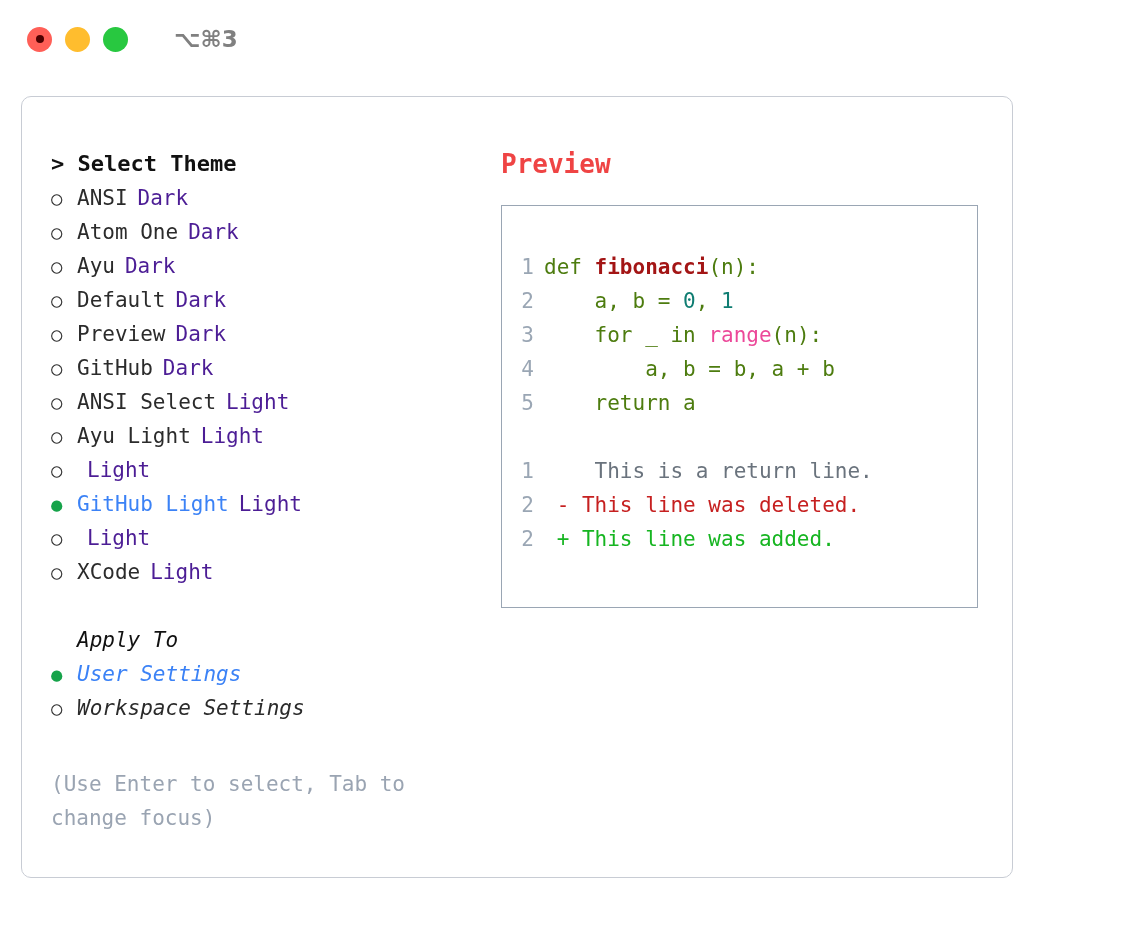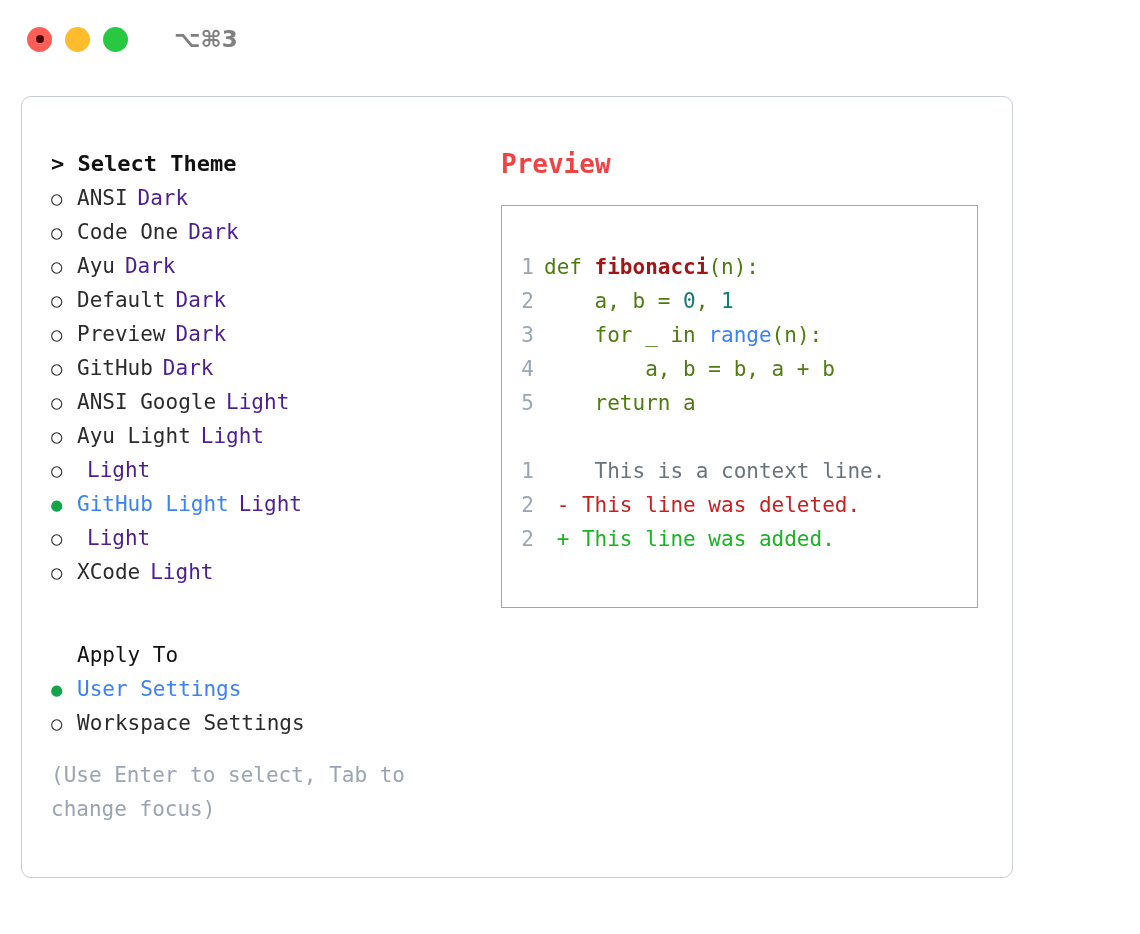--- a/index.html
+++ b/index.html
@@ -110,32 +110,32 @@
   .bullet.selected { color: #16a34a; }
 
   .row-label { color: #2b2b2b; }
   .row.selected .row-label { color: #3b82f6; }
 
   .row-badge {
     color: #4c1d95;
     margin-left: 10px;
   }
 
-  .apply-block { margin-top: 49px; }
+  .apply-block { margin-top: 34px; font-style: italic; }
 
   .apply-head {
     font-size: 21px;
     color: #111111;
     line-height: 34px;
     padding-left: 26px;
     white-space: pre;
   }
 
   .hint {
-    margin-top: 18px;
+    margin-top: 42px;
     font-size: 21px;
     color: #9aa4b2;
     line-height: 34px;
     width: 404px;
     white-space: pre-wrap;
     word-break: break-word;
   }
 
   
   .right-col {
@@ -177,21 +177,21 @@
     padding-right: 10px;
   }
 
   .code-text { color: #24292e; }
 
   .blank-line { height: 34px; }
 
   
   .tok-fn    { color: #a31515; font-weight: bold; }
   .tok-num   { color: #0f7d72; }
-  .tok-built { color: #3b82f6; text-align: right; }
+  .tok-built { color: #ec4899; text-align: right; }
   .tok-plain { color: #4d7c0f; }
 
   
   .diff-ctx { color: #6a737d; }
   .diff-del { color: #c62020; }
   .diff-add { color: #16b521; }
 </style>
 </head>
 <body>
 
@@ -210,26 +210,26 @@
 
   <div class="panel">
     <div class="panel-inner">
 
       <div class="left-col">
 
         <div class="section-head">&gt; Select Theme</div>
 
         <div class="theme-list" id="theme-list">
             <div class="row"><span class="bullet">○</span><span class="row-label">ANSI</span><span class="row-badge">Dark</span></div>
-            <div class="row"><span class="bullet">○</span><span class="row-label">Code One</span><span class="row-badge">Dark</span></div>
+            <div class="row"><span class="bullet">○</span><span class="row-label">Atom One</span><span class="row-badge">Dark</span></div>
             <div class="row"><span class="bullet">○</span><span class="row-label">Ayu</span><span class="row-badge">Dark</span></div>
             <div class="row"><span class="bullet">○</span><span class="row-label">Default</span><span class="row-badge">Dark</span></div>
             <div class="row"><span class="bullet">○</span><span class="row-label">Preview</span><span class="row-badge">Dark</span></div>
             <div class="row"><span class="bullet">○</span><span class="row-label">GitHub</span><span class="row-badge">Dark</span></div>
-            <div class="row"><span class="bullet">○</span><span class="row-label">ANSI Google</span><span class="row-badge">Light</span></div>
+            <div class="row"><span class="bullet">○</span><span class="row-label">ANSI Select</span><span class="row-badge">Light</span></div>
             <div class="row"><span class="bullet">○</span><span class="row-label">Ayu Light</span><span class="row-badge">Light</span></div>
             <div class="row"><span class="bullet">○</span><span class="row-badge">Light</span></div>
             <div class="row selected"><span class="bullet selected">●</span><span class="row-label">GitHub Light</span><span class="row-badge">Light</span></div>
             <div class="row"><span class="bullet">○</span><span class="row-badge">Light</span></div>
             <div class="row"><span class="bullet">○</span><span class="row-label">XCode</span><span class="row-badge">Light</span></div>
           </div>
 
         <div class="apply-block">
           <div class="apply-head">Apply To</div>
           <div id="apply-list">
@@ -248,21 +248,21 @@
         <div class="preview-box">
           <div id="code-sample">
               <div class="code-line"><span class="lineno">1</span><span class="code-text"><span class="tok-plain">def </span><span class="tok-fn">fibonacci</span><span class="tok-plain">(n):</span></span></div>
               <div class="code-line"><span class="lineno">2</span><span class="code-text"><span class="tok-plain">    a, b = </span><span class="tok-num">0</span><span class="tok-plain">, </span><span class="tok-num">1</span></span></div>
               <div class="code-line"><span class="lineno">3</span><span class="code-text"><span class="tok-plain">    for _ in </span><span class="tok-built">range</span><span class="tok-plain">(n):</span></span></div>
               <div class="code-line"><span class="lineno">4</span><span class="code-text"><span class="tok-plain">        a, b = b, a + b</span></span></div>
               <div class="code-line"><span class="lineno">5</span><span class="code-text"><span class="tok-plain">    return a</span></span></div>
             </div>
           <div class="blank-line"></div>
           <div id="diff-sample">
-              <div class="code-line"><span class="lineno">1</span><span class="diff-ctx">  </span><span class="diff-ctx">  This is a context line.</span></div>
+              <div class="code-line"><span class="lineno">1</span><span class="diff-ctx">  </span><span class="diff-ctx">  This is a return line.</span></div>
               <div class="code-line"><span class="lineno">2</span><span class="diff-del"> -</span><span class="diff-del"> This line was deleted.</span></div>
               <div class="code-line"><span class="lineno">2</span><span class="diff-add"> +</span><span class="diff-add"> This line was added.</span></div>
             </div>
         </div>
       </div>
 
     </div>
   </div>
 </div>
 

